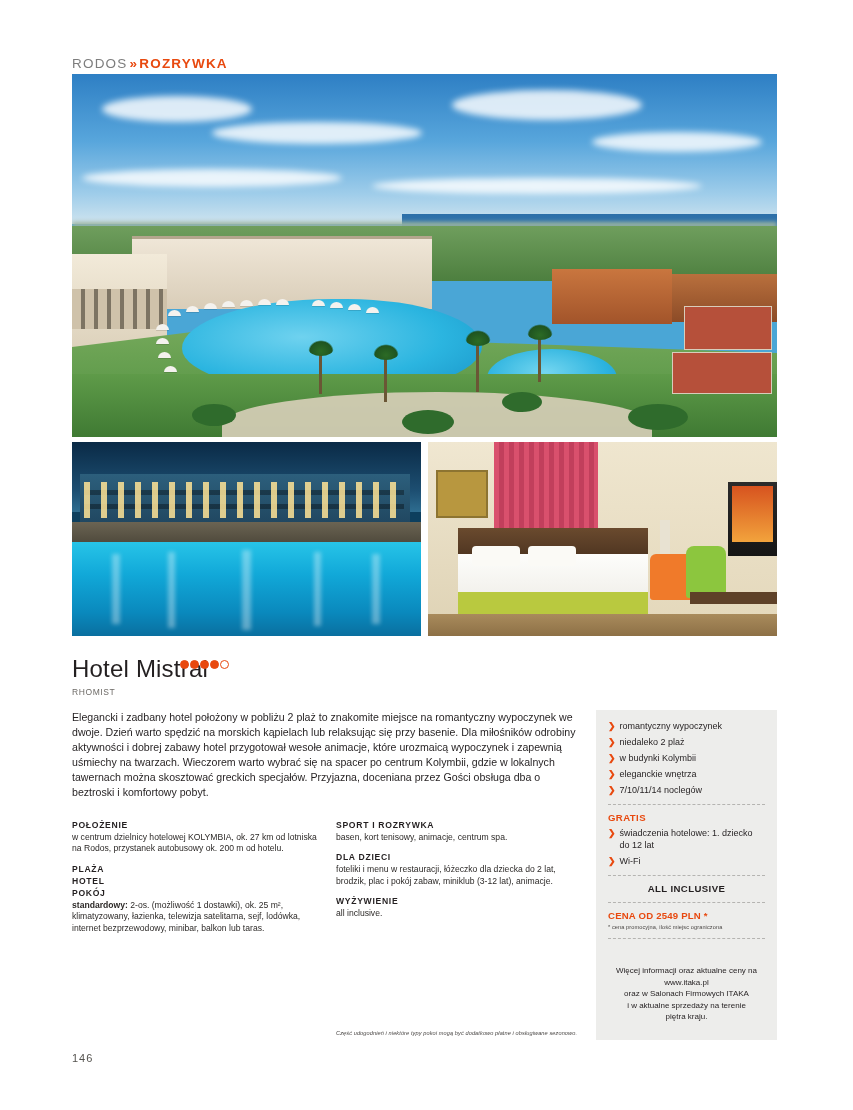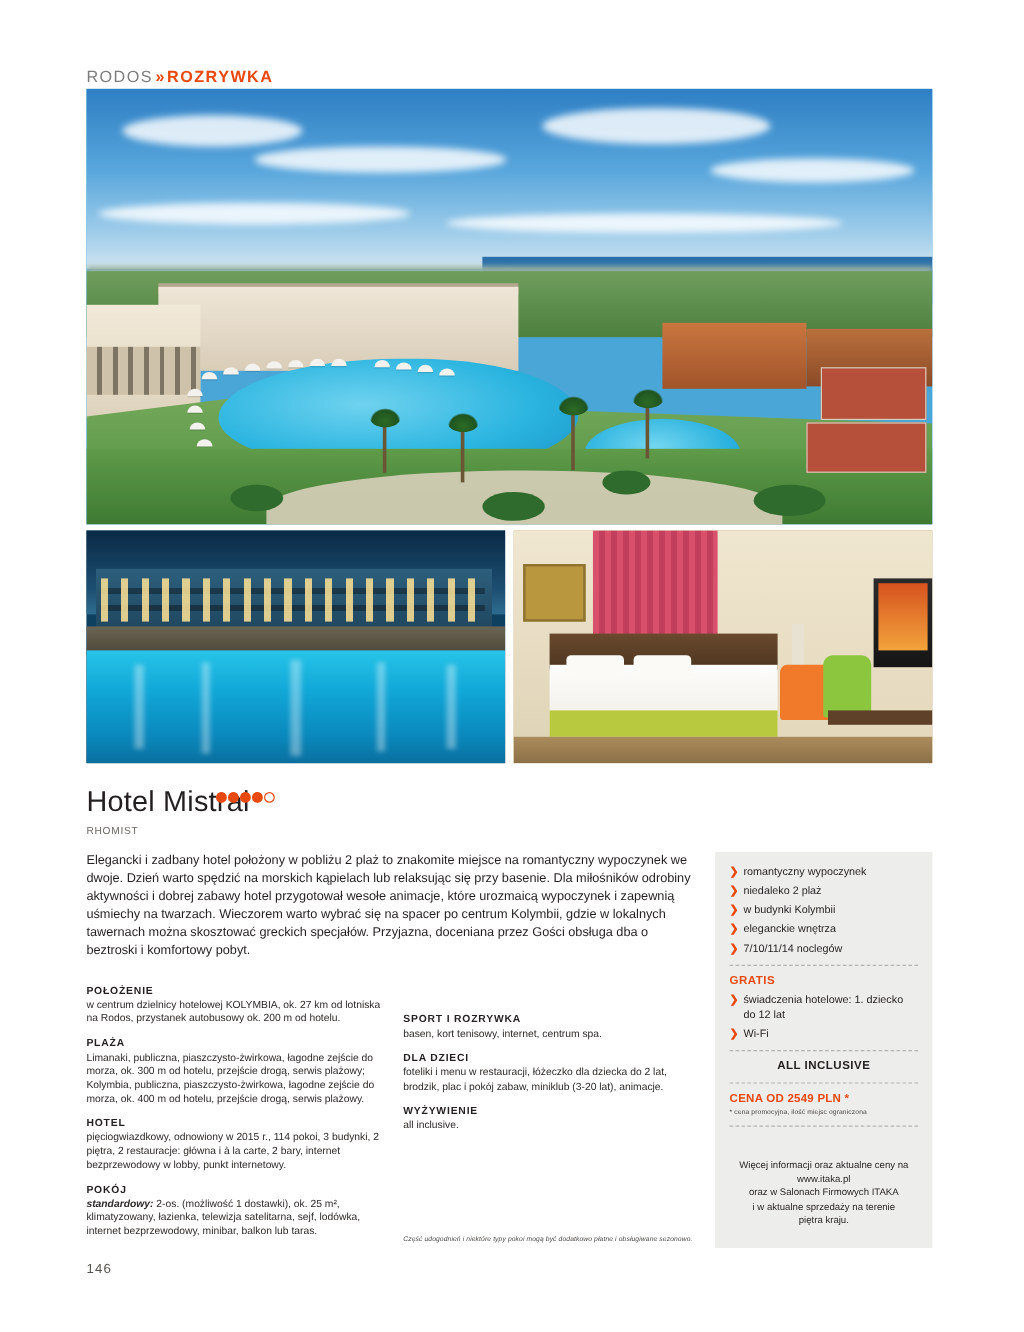--- a/index.html
+++ b/index.html
@@ -332,37 +332,36 @@
     position: absolute;
     left: 72px;
     top: 820px;
     width: 248px;
   }
   .col-right {
     position: absolute;
     left: 336px;
     top: 820px;
     width: 248px;
-    margin-top: 24px;
   }
   .sec-head {
     font-size: 8.6px;
     font-weight: 700;
     letter-spacing: .7px;
     color: #231f20;
     margin: 0 0 2px 0;
     text-transform: uppercase;
   }
   .sec-body {
     font-size: 8.6px;
     line-height: 11.4px;
     color: #2d2a28;
     margin: 0 0 9px 0;
   }
-  .sec-body b { font-weight: 700; font-style: italic; }
+  .sec-body b { font-weight: 700; }
 
   .disclaimer {
     position: absolute;
     left: 336px;
     top: 1030px;
     width: 250px;
     font-size: 5.6px;
     font-style: italic;
     color: #4a4745;
     letter-spacing: .1px;
@@ -552,35 +551,33 @@
     </div>
   <div class="hotel-code">RHOMIST</div>
 
   <div class="intro">Elegancki i zadbany hotel położony w pobliżu 2 plaż to znakomite miejsce na romantyczny wypoczynek we dwoje. Dzień warto spędzić na morskich kąpielach lub relaksując się przy basenie. Dla miłośników odrobiny aktywności i dobrej zabawy hotel przygotował wesołe animacje, które urozmaicą wypoczynek i zapewnią uśmiechy na twarzach. Wieczorem warto wybrać się na spacer po centrum Kolymbii, gdzie w lokalnych tawernach można skosztować greckich specjałów. Przyjazna, doceniana przez Gości obsługa dba o beztroski i komfortowy pobyt.</div>
 
   <div class="col-left">
     <div class="sec-head">POŁOŻENIE</div>
     <div class="sec-body">w centrum dzielnicy hotelowej KOLYMBIA, ok. 27 km od lotniska na Rodos, przystanek autobusowy ok. 200 m od hotelu.</div>
 
     <div class="sec-head">PLAŻA</div>
-    <div class="sec-body">Limanaki, publiczna, piaszczysto-żwirkowa, łagodne zejście do morza, ok. 300 m od hotelu, przejście drogą, serwis plażowy; Kolymbia, publiczna, piaszczysto-żwirkowa, łagodne zejście do morza, ok. 400 m od hotelu, przejście drogą, serwis plażowy.</div>
 
     <div class="sec-head">HOTEL</div>
-    <div class="sec-body">pięciogwiazdkowy, odnowiony w 2015 r., 114 pokoi, 3 budynki, 2 piętra, 2 restauracje: główna i à la carte, 2 bary, internet bezprzewodowy w lobby, punkt internetowy.</div>
 
     <div class="sec-head">POKÓJ</div>
     <div class="sec-body"><b>standardowy:</b><span> 2-os. (możliwość 1 dostawki), ok. 25 m², klimatyzowany, łazienka, telewizja satelitarna, sejf, lodówka, internet bezprzewodowy, minibar, balkon lub taras.</span></div>
   </div>
 
   <div class="col-right">
     <div class="sec-head">SPORT I ROZRYWKA</div>
-    <div class="sec-body">basen, kort tenisowy, internet, centrum spa.</div>
+    <div class="sec-body">basen, kort tenisowy, animacje, centrum spa.</div>
 
     <div class="sec-head">DLA DZIECI</div>
-    <div class="sec-body">foteliki i menu w restauracji, łóżeczko dla dziecka do 2 lat, brodzik, plac i pokój zabaw, miniklub (3-20 lat), animacje.</div>
+    <div class="sec-body">foteliki i menu w restauracji, łóżeczko dla dziecka do 2 lat, brodzik, plac i pokój zabaw, miniklub (3-12 lat), animacje.</div>
 
     <div class="sec-head">WYŻYWIENIE</div>
     <div class="sec-body">all inclusive.</div>
   </div>
 
   <div class="disclaimer">Część udogodnień i niektóre typy pokoi mogą być dodatkowo płatne i obsługiwane sezonowo.</div>
 
   <div class="sidebar">
 
     <div class="bullet-row">

